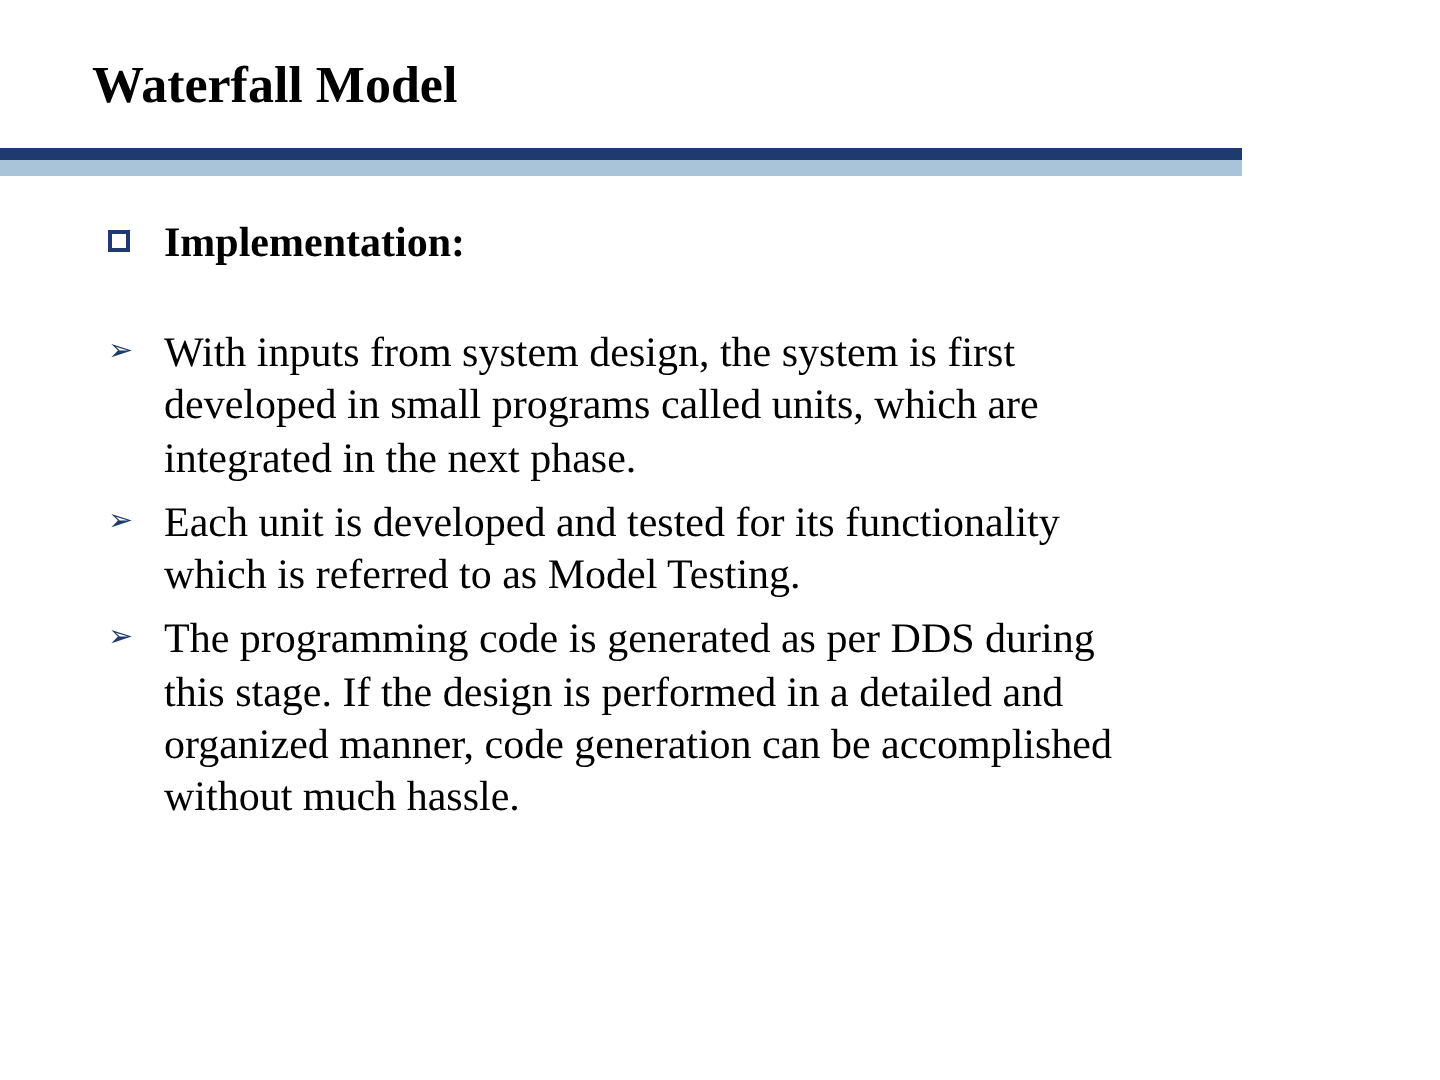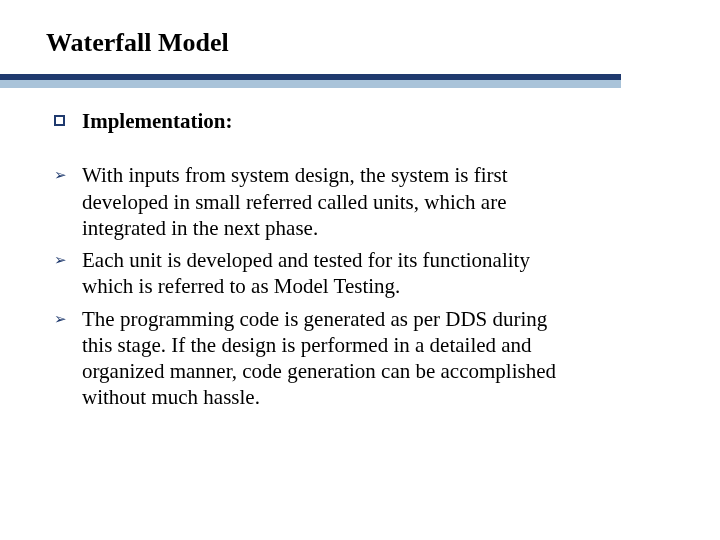--- a/index.html
+++ b/index.html
@@ -112,21 +112,21 @@
     </div>
 
     <div class="gap"></div>
 
     <div class="sub-list">
 
       <div class="row">
         <div class="bullet-col">
           <span class="bullet-arrow">➢</span>
         </div>
-        <div class="text-col">With inputs from system design, the system is first developed in small referred called units, which are integrated in the next phase.</div>
+        <div class="text-col">With inputs from system design, the system is first developed in small programs called units, which are integrated in the next phase.</div>
       </div>
 
       <div class="row">
         <div class="bullet-col">
           <span class="bullet-arrow">➢</span>
         </div>
         <div class="text-col"> Each unit is developed and tested for its functionality which is referred to as Model Testing.</div>
       </div>
 
       <div class="row">

